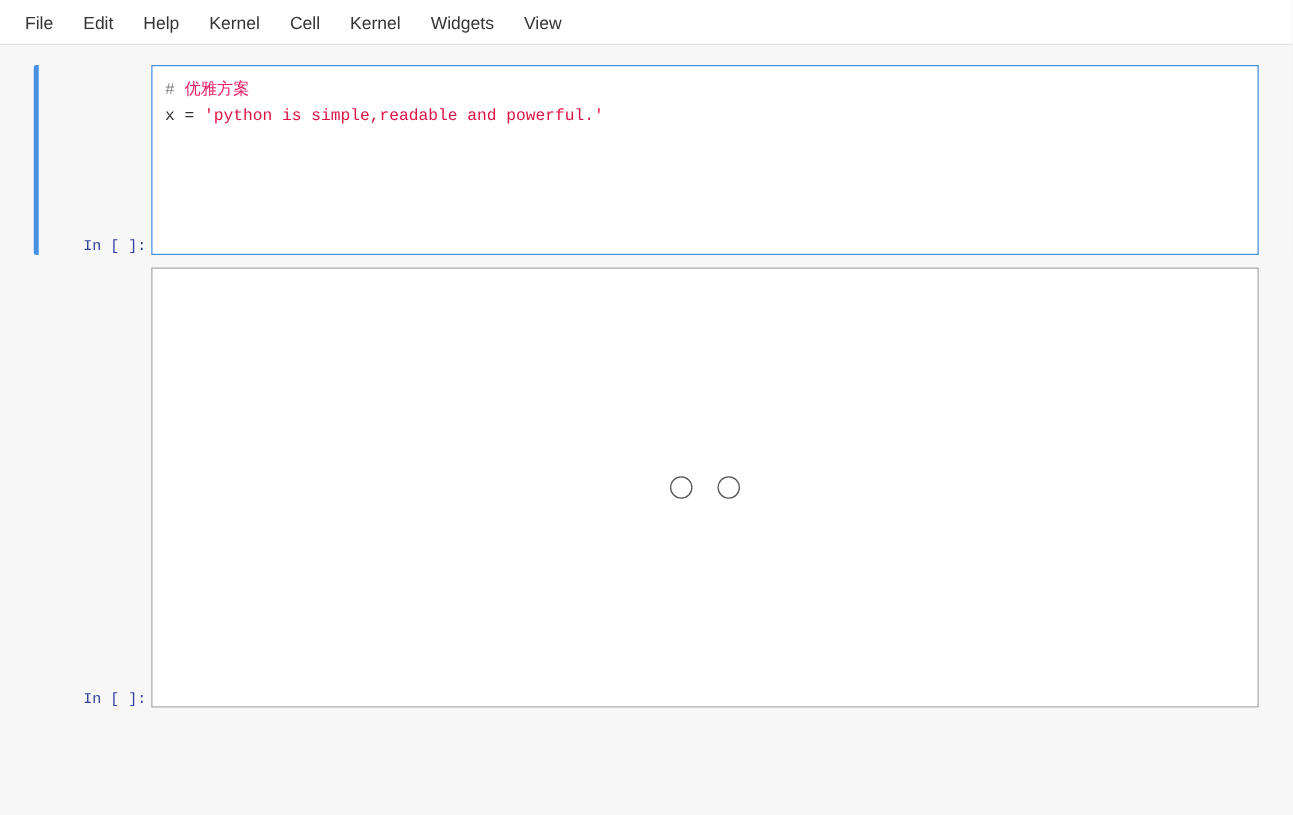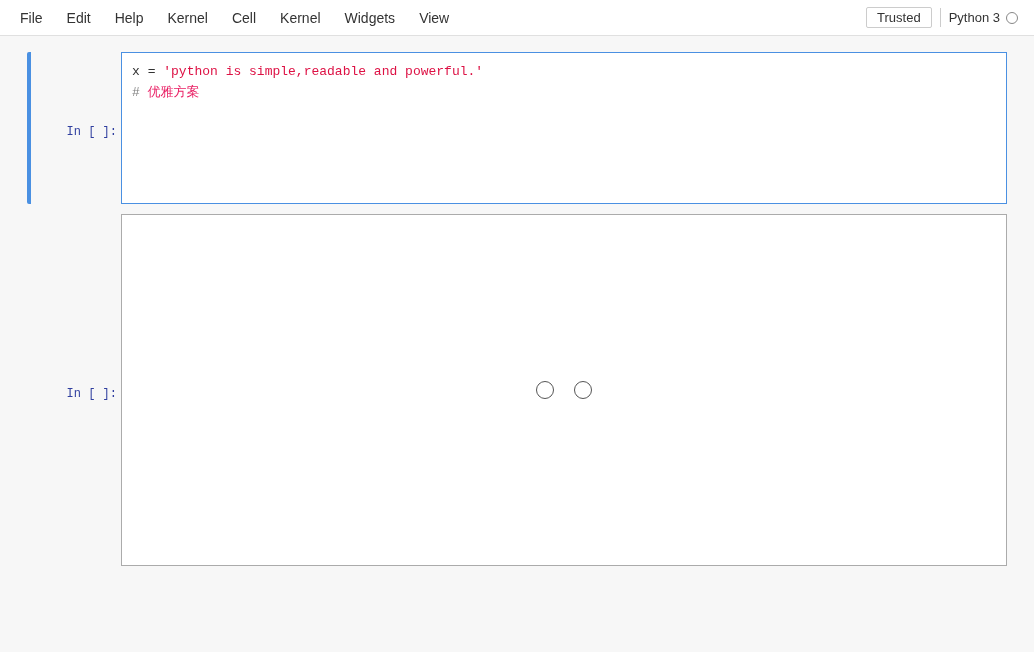--- a/index.html
+++ b/index.html
@@ -145,21 +145,21 @@
     }
 
     .right-section {
       flex: 1;
       display: flex;
     }
 
     .prompt-col {
       width: 90px;
       display: flex;
-      align-items: center;
+      align-items: flex-end;
       justify-content: flex-end;
       padding: 8px 4px 0 0;
       flex-shrink: 0;
     }
 
     .prompt-text {
       font-family: 'Courier New', monospace;
       font-size: 12px;
       color: #303F9F;
     }
@@ -205,46 +205,39 @@
   <div class="menubar-items">
     <span class="menu-item">File</span>
     <span class="menu-item">Edit</span>
     <span class="menu-item">Help</span>
     <span class="menu-item">Kernel</span>
     <span class="menu-item">Cell</span>
     <span class="menu-item">Kernel</span>
     <span class="menu-item">Widgets</span>
     <span class="menu-item">View</span>
   </div>
-  <div class="menubar-right">
-    <button class="trusted-btn">Trusted</button>
-    <div class="kernel-indicator">
-      <span>Python 3</span>
-      <div class="kernel-circle"></div>
-    </div>
-  </div>
 </div>
 
 <div class="notebook">
 
   <div class="cell-full selected-cell">
     <div class="left-accent"></div>
     <div class="right-section">
       <div class="prompt-col">
         <span class="prompt-text">In  [  ]:</span>
       </div>
       <div class="code-col">
         <div class="code-area">
           <div>
+            <span class="code-comment">#&nbsp;</span><span class="code-chinese" style="color:#e91e63;">优雅方案</span>
+          </div>
+          <div>
             <span class="code-var" style="color:#333;">x</span>
             <span style="color:#333;"> = </span>
             <span class="code-string" style="color:#d14;">'python is simple,readable and powerful.'</span>
-          </div>
-          <div>
-            <span class="code-comment">#&nbsp;</span><span class="code-chinese" style="color:#e91e63;">优雅方案</span>
           </div>
           <div style="height: 80px;"></div>
         </div>
       </div>
     </div>
   </div>
 
   <div class="cell-full">
     <div class="left-accent-empty"></div>
     <div class="right-section">

